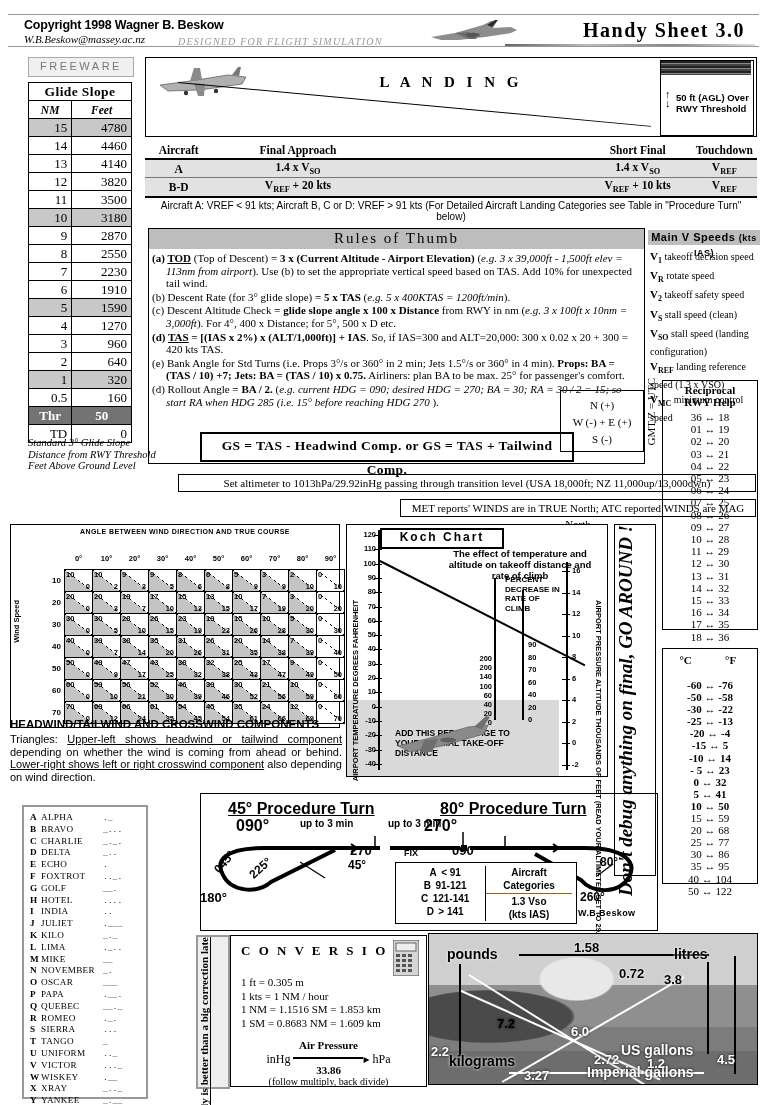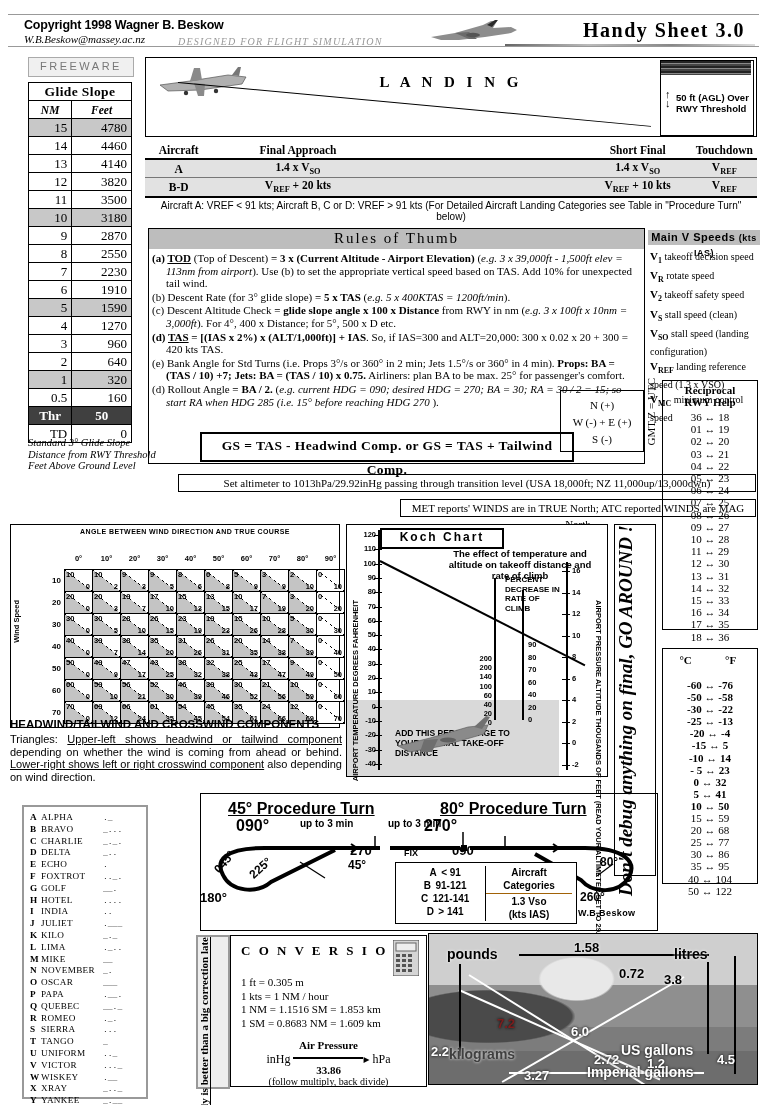--- a/index.html
+++ b/index.html
@@ -33,21 +33,21 @@
 
   
   #gs-tbl{left:28px;top:82px;width:104px;}
   #gs-tbl table{border-collapse:collapse;width:100%;}
   #gs-tbl td,#gs-tbl th{border:1px solid #000;font-size:13px;padding:0 4px;height:17px;}
   #gs-tbl .hd{font-weight:bold;text-align:center;font-size:13.5px;letter-spacing:.4px;}
   #gs-tbl .sub{font-style:italic;text-align:center;font-size:11.5px;}
   #gs-tbl .nm{text-align:right;width:42%;}
   #gs-tbl .ft{text-align:right;}
   #gs-tbl tr.shade td{background:#c8c8c8;}
-  #gs-tbl tr.dark td{background:#404040;color:#fff;font-weight:bold;text-align:center;}
+  #gs-tbl tr.dark td{background:#737373;color:#fff;font-weight:bold;text-align:center;}
   #gs-note{left:28px;top:437px;width:140px;font-size:10.5px;font-style:italic;
            line-height:11.5px;}
 
   
   #landing-box{left:145px;top:57px;width:612px;height:80px;}
   #landing-ttl{left:0;top:16px;width:100%;text-align:center;font-size:15px;
                font-weight:bold;letter-spacing:4px;font-family:"Liberation Serif",serif;}
   #lp-img{left:150px;top:63px;width:120px;height:40px;}
   #gs-line{left:178px;top:82px;width:475px;height:1px;background:#000;
            transform-origin:left center;transform:rotate(5.3deg);}
@@ -1112,27 +1112,27 @@
   <div class="fline w" style="left:30px;top:55px;width:220px;transform:rotate(24deg);transform-origin:left center"></div>
   <div class="fline w" style="left:40px;top:40px;width:230px;transform:rotate(32deg);transform-origin:left center"></div>
   <div class="fline w" style="left:255px;top:42px;width:210px;transform:rotate(150deg);transform-origin:left center"></div>
   <div class="fline w" style="left:80px;top:138px;width:195px"></div>
   <div class="fline" style="left:30px;top:30px;width:2px;height:92px"></div>
   <div class="fline" style="left:278px;top:28px;width:2px;height:92px"></div>
   <div class="fline" style="left:305px;top:22px;width:2px;height:118px"></div>
   <div id="fuel-labels">
       <div class="flab" style="left:18px;top:12px;color:#000;text-shadow:0 0 3px #fff">pounds</div>
       <div class="flab" style="left:245px;top:12px;color:#000;text-shadow:0 0 3px #fff">litres</div>
-      <div class="flab" style="left:20px;top:112px;color:#404040;text-shadow:0 0 3px #fff">kilograms</div>
+      <div class="flab" style="left:20px;top:119px;color:#000000;text-shadow:0 0 3px #fff">kilograms</div>
       <div class="flab" style="left:192px;top:108px;color:#fff;text-shadow:0 0 3px #000">US gallons</div>
       <div class="flab" style="left:158px;top:130px;color:#fff;text-shadow:0 0 3px #000">Imperial gallons</div>
       <div class="fnum" style="left:145px;top:6px;color:#000;text-shadow:0 0 3px #fff">1.58</div>
       <div class="fnum" style="left:190px;top:32px;color:#000;text-shadow:0 0 3px #fff">0.72</div>
       <div class="fnum" style="left:235px;top:38px;color:#000;text-shadow:0 0 3px #fff">3.8</div>
-      <div class="fnum" style="left:68px;top:82px;color:#7f1d1d;text-shadow:0 0 3px #000">7.2</div>
+      <div class="fnum" style="left:68px;top:82px;color:#000000;text-shadow:0 0 3px #000">7.2</div>
       <div class="fnum" style="left:142px;top:90px;color:#fff;text-shadow:0 0 3px #000">6.0</div>
       <div class="fnum" style="left:2px;top:110px;color:#fff;text-shadow:0 0 3px #000">2.2</div>
       <div class="fnum" style="left:165px;top:118px;color:#fff;text-shadow:0 0 3px #000">2.72</div>
       <div class="fnum" style="left:218px;top:122px;color:#fff;text-shadow:0 0 3px #000">1.2</div>
       <div class="fnum" style="left:288px;top:118px;color:#fff;text-shadow:0 0 3px #000">4.5</div>
       <div class="fnum" style="left:95px;top:134px;color:#fff;text-shadow:0 0 3px #000">3.27</div>
     </div>
 </div>
 
 </body></html>

